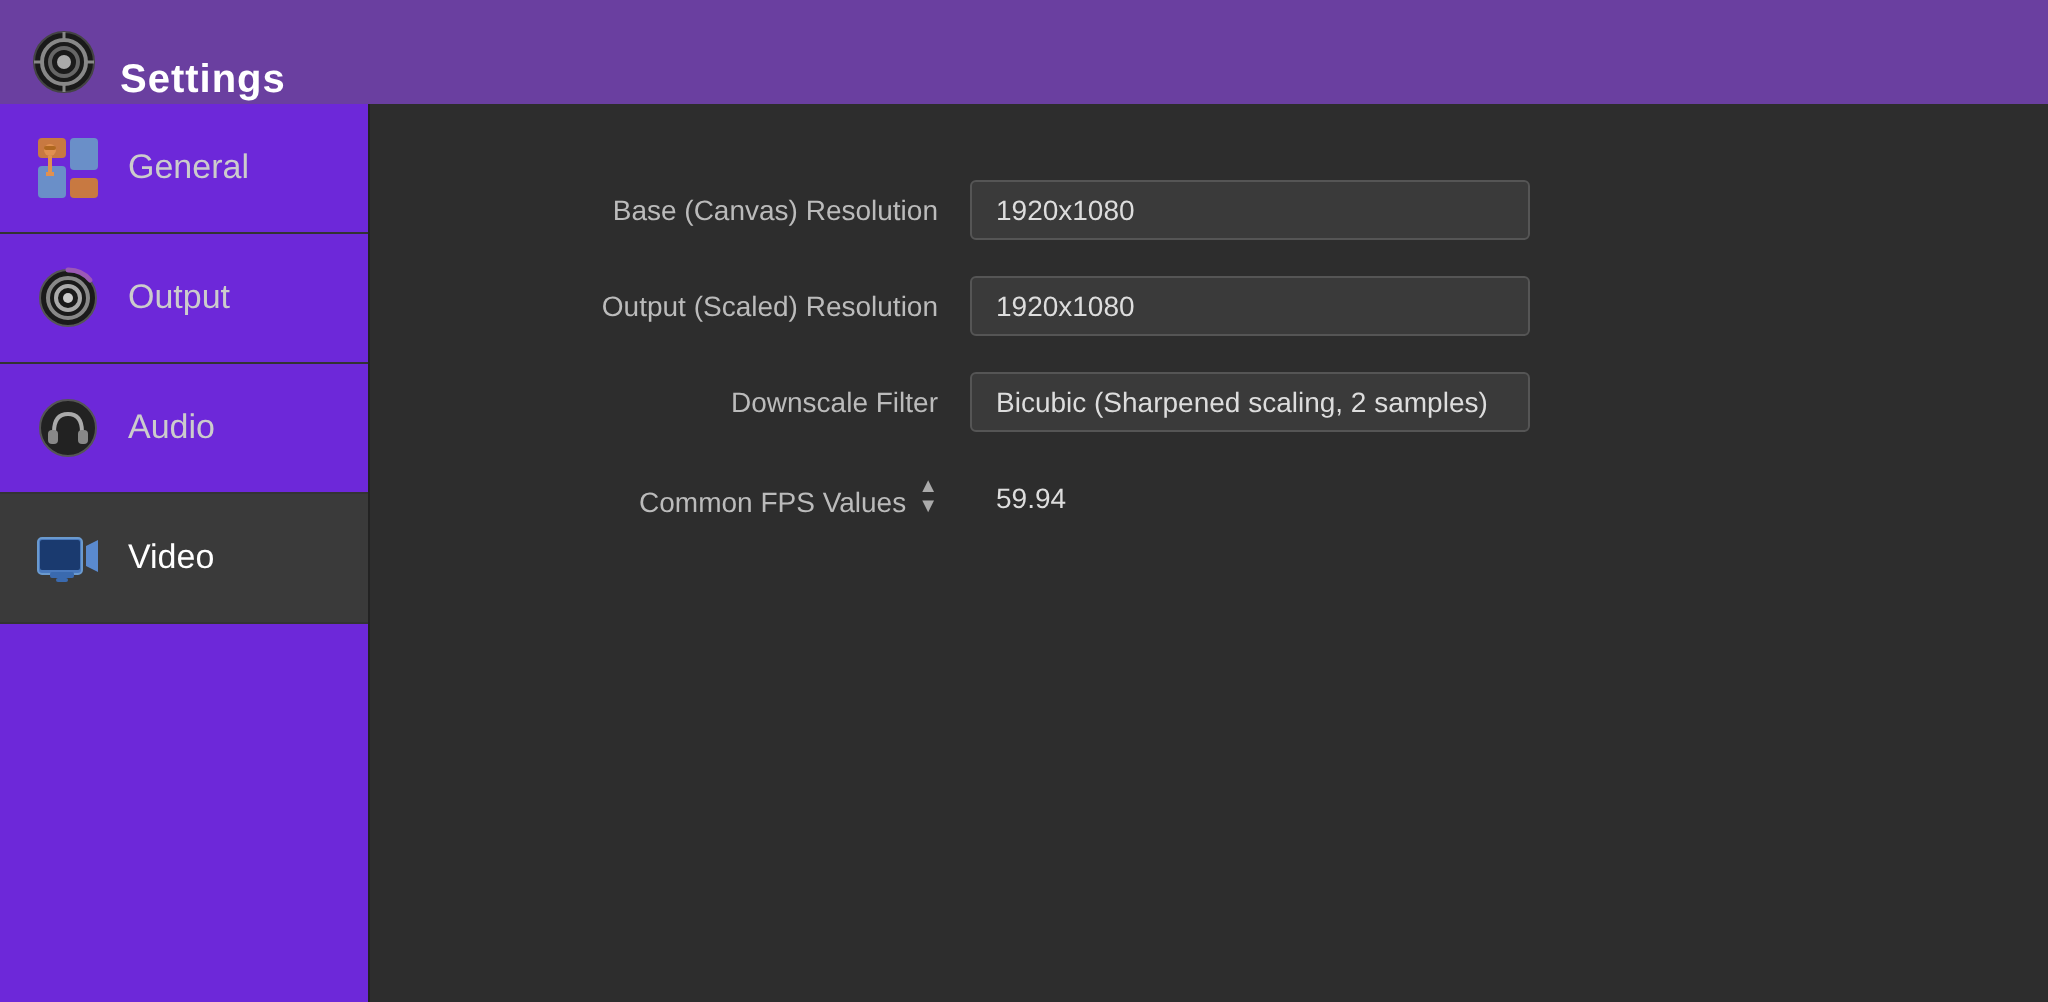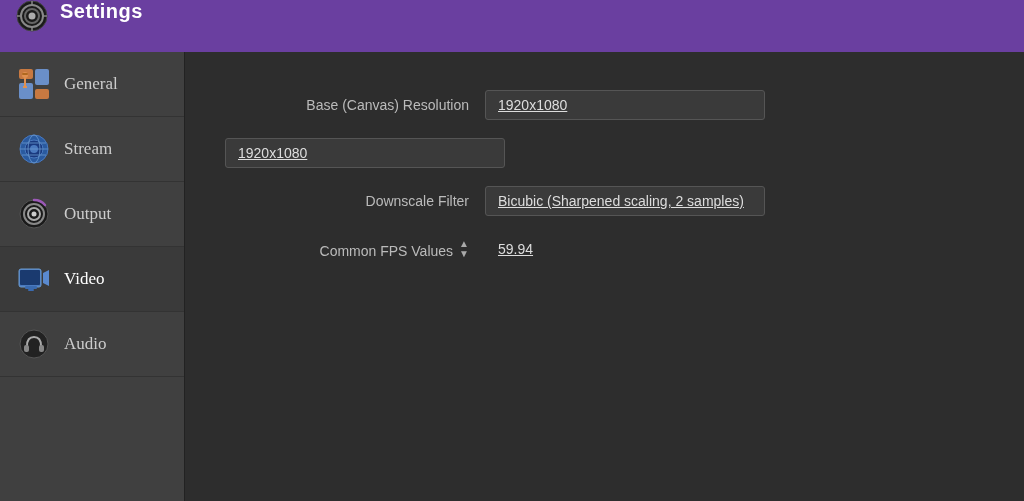--- a/index.html
+++ b/index.html
@@ -9,46 +9,45 @@
       font-family: 'Segoe UI', Arial, sans-serif;
       background: #2d2d2d;
       overflow: hidden;
     }
 
     
     .title-bar {
       background: #6a3fa0;
       height: 52px;
       display: flex;
-      align-items: flex-start;
+      align-items: flex-end;
       padding: 0 16px;
       gap: 12px;
     }
     .title-bar-text {
       color: #ffffff;
       font-size: 20px;
       font-weight: 600;
       letter-spacing: 0.5px;
     }
 
     
     .main-container {
       display: flex;
       height: calc(501px - 52px);
     }
 
     
     .sidebar {
       width: 185px;
-      background: #404040;
+      background: #6d28d9;
       display: flex;
       flex-direction: column;
       border-right: 1px solid #222;
       flex-shrink: 0;
-      font-family: Liberation Serif, serif;
     }
     .sidebar-item {
       display: flex;
       align-items: center;
       gap: 12px;
       padding: 14px 16px;
       cursor: pointer;
       color: #cccccc;
       font-size: 17px;
       font-weight: 400;
@@ -89,21 +88,20 @@
       flex-shrink: 0;
     }
     .settings-value {
       color: #dddddd;
       font-size: 14px;
       background: #3a3a3a;
       border: 1px solid #555;
       padding: 6px 12px;
       border-radius: 3px;
       min-width: 280px;
-      text-decoration: underline;
     }
     .settings-value.no-border {
       background: transparent;
       border-color: transparent;
     }
 
     
     .obs-icon {
       width: 32px;
       height: 32px;
@@ -143,88 +141,74 @@
 
           <circle cx="8" cy="8" r="3" fill="#e09050"></circle>
           <rect x="5" y="6" width="6" height="2" rx="1" fill="#b06820"></rect>
           <line x1="8" y1="11" x2="8" y2="20" stroke="#e09050" stroke-width="2"></line>
           <line x1="6" y1="20" x2="10" y2="20" stroke="#e09050" stroke-width="2"></line>
         </svg>
       </div>
       <span>General</span>
     </div>
 
-    <div class="sidebar-item">
-      <div class="sidebar-item-icon">
-        <svg width="34" height="34" viewBox="0 0 34 34">
-          <circle cx="17" cy="17" r="14" fill="#2a5a9f" stroke="#4a7abf" stroke-width="1"></circle>
-          <circle cx="17" cy="17" r="9" fill="#1a3a7f" stroke="#4a7abf" stroke-width="1"></circle>
-          <circle cx="17" cy="17" r="4" fill="#4a7abf"></circle>
-
-          <ellipse cx="17" cy="17" rx="6" ry="14" fill="none" stroke="#6a9acf" stroke-width="0.8"></ellipse>
-          <line x1="3" y1="17" x2="31" y2="17" stroke="#6a9acf" stroke-width="0.8"></line>
-          <line x1="5" y1="11" x2="29" y2="11" stroke="#6a9acf" stroke-width="0.8"></line>
-          <line x1="5" y1="23" x2="29" y2="23" stroke="#6a9acf" stroke-width="0.8"></line>
-        </svg>
-      </div>
-      <span>Stream</span>
-    </div>
 
     <div class="sidebar-item">
       <div class="sidebar-item-icon">
         <svg width="34" height="34" viewBox="0 0 34 34">
           <circle cx="17" cy="17" r="14" fill="#1a1a1a" stroke="#555" stroke-width="1"></circle>
           <circle cx="17" cy="17" r="10" fill="none" stroke="#888" stroke-width="2"></circle>
           <circle cx="17" cy="17" r="6" fill="none" stroke="#aaa" stroke-width="2"></circle>
           <circle cx="17" cy="17" r="2.5" fill="#ccc"></circle>
           <path d="M17 3 A14 14 0 0 1 28 8" stroke="#9b59b6" stroke-width="2.5" fill="none" stroke-linecap="round"></path>
         </svg>
       </div>
       <span>Output</span>
     </div>
 
+    <div class="sidebar-item">
+      <div class="sidebar-item-icon">
+        <svg width="34" height="34" viewBox="0 0 34 34">
+          <circle cx="17" cy="17" r="14" fill="#222" stroke="#555" stroke-width="1"></circle>
+
+          <path d="M10 19 Q10 10 17 10 Q24 10 24 19" fill="none" stroke="#aaa" stroke-width="2"></path>
+          <rect x="7" y="18" width="5" height="7" rx="2" fill="#888"></rect>
+          <rect x="22" y="18" width="5" height="7" rx="2" fill="#888"></rect>
+        </svg>
+      </div>
+      <span>Audio</span>
+    </div>
+
     <div class="sidebar-item active">
       <div class="sidebar-item-icon">
         <svg width="34" height="34" viewBox="0 0 34 34">
           <rect x="2" y="7" width="22" height="18" rx="2" fill="#4a7abf" stroke="#6a9acf" stroke-width="1"></rect>
           <rect x="3" y="8" width="20" height="15" rx="1" fill="#1a3a6f"></rect>
           <polygon points="26,11 32,8 32,24 26,21" fill="#5a8acf"></polygon>
 
           <rect x="8" y="24" width="12" height="3" rx="1" fill="#3a6aaf"></rect>
           <rect x="11" y="27" width="6" height="2" rx="1" fill="#3a6aaf"></rect>
         </svg>
       </div>
       <span>Video</span>
     </div>
 
-    <div class="sidebar-item">
-      <div class="sidebar-item-icon">
-        <svg width="34" height="34" viewBox="0 0 34 34">
-          <circle cx="17" cy="17" r="14" fill="#222" stroke="#555" stroke-width="1"></circle>
-
-          <path d="M10 19 Q10 10 17 10 Q24 10 24 19" fill="none" stroke="#aaa" stroke-width="2"></path>
-          <rect x="7" y="18" width="5" height="7" rx="2" fill="#888"></rect>
-          <rect x="22" y="18" width="5" height="7" rx="2" fill="#888"></rect>
-        </svg>
-      </div>
-      <span>Audio</span>
-    </div>
-
 
 
   </nav>
 
   <div class="content-area">
 
     <div class="settings-row">
       <span class="settings-label">Base (Canvas) Resolution</span>
       <div class="settings-value">1920x1080</div>
     </div>
 
     <div class="settings-row">
+      <span class="settings-label">Output (Scaled) Resolution</span>
       <div class="settings-value">1920x1080</div>
     </div>
 
     <div class="settings-row">
       <span class="settings-label">Downscale Filter</span>
       <div class="settings-value">Bicubic (Sharpened scaling, 2 samples)</div>
     </div>
 
     <div class="settings-row">
       <span class="settings-label">

